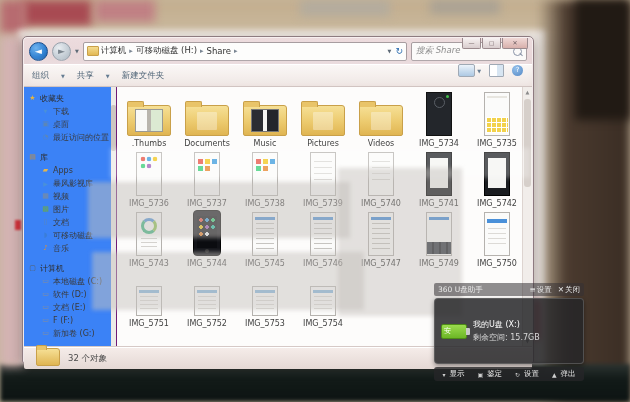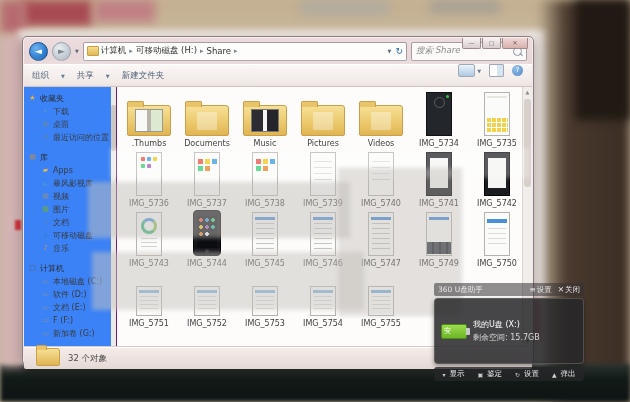--- a/index.html
+++ b/index.html
@@ -518,24 +518,20 @@
           <div class="fitem">
             <div class="thumb shot v-small"></div>
             <div class="fname">IMG_5753</div>
           </div>
 
           <div class="fitem">
             <div class="thumb shot v-small"></div>
             <div class="fname">IMG_5754</div>
           </div>
 
-          <div class="fitem">
-            <div class="thumb shot v-small"></div>
-            <div class="fname">IMG_5755</div>
-          </div>
         </div>
       <div class="main-scroll">
         <div class="sarrow up">▲</div>
         <div class="main-thumb"></div>
         <div class="sarrow down">▼</div>
       </div>
     </div>
   </div>
 
   <div class="statusbar">

